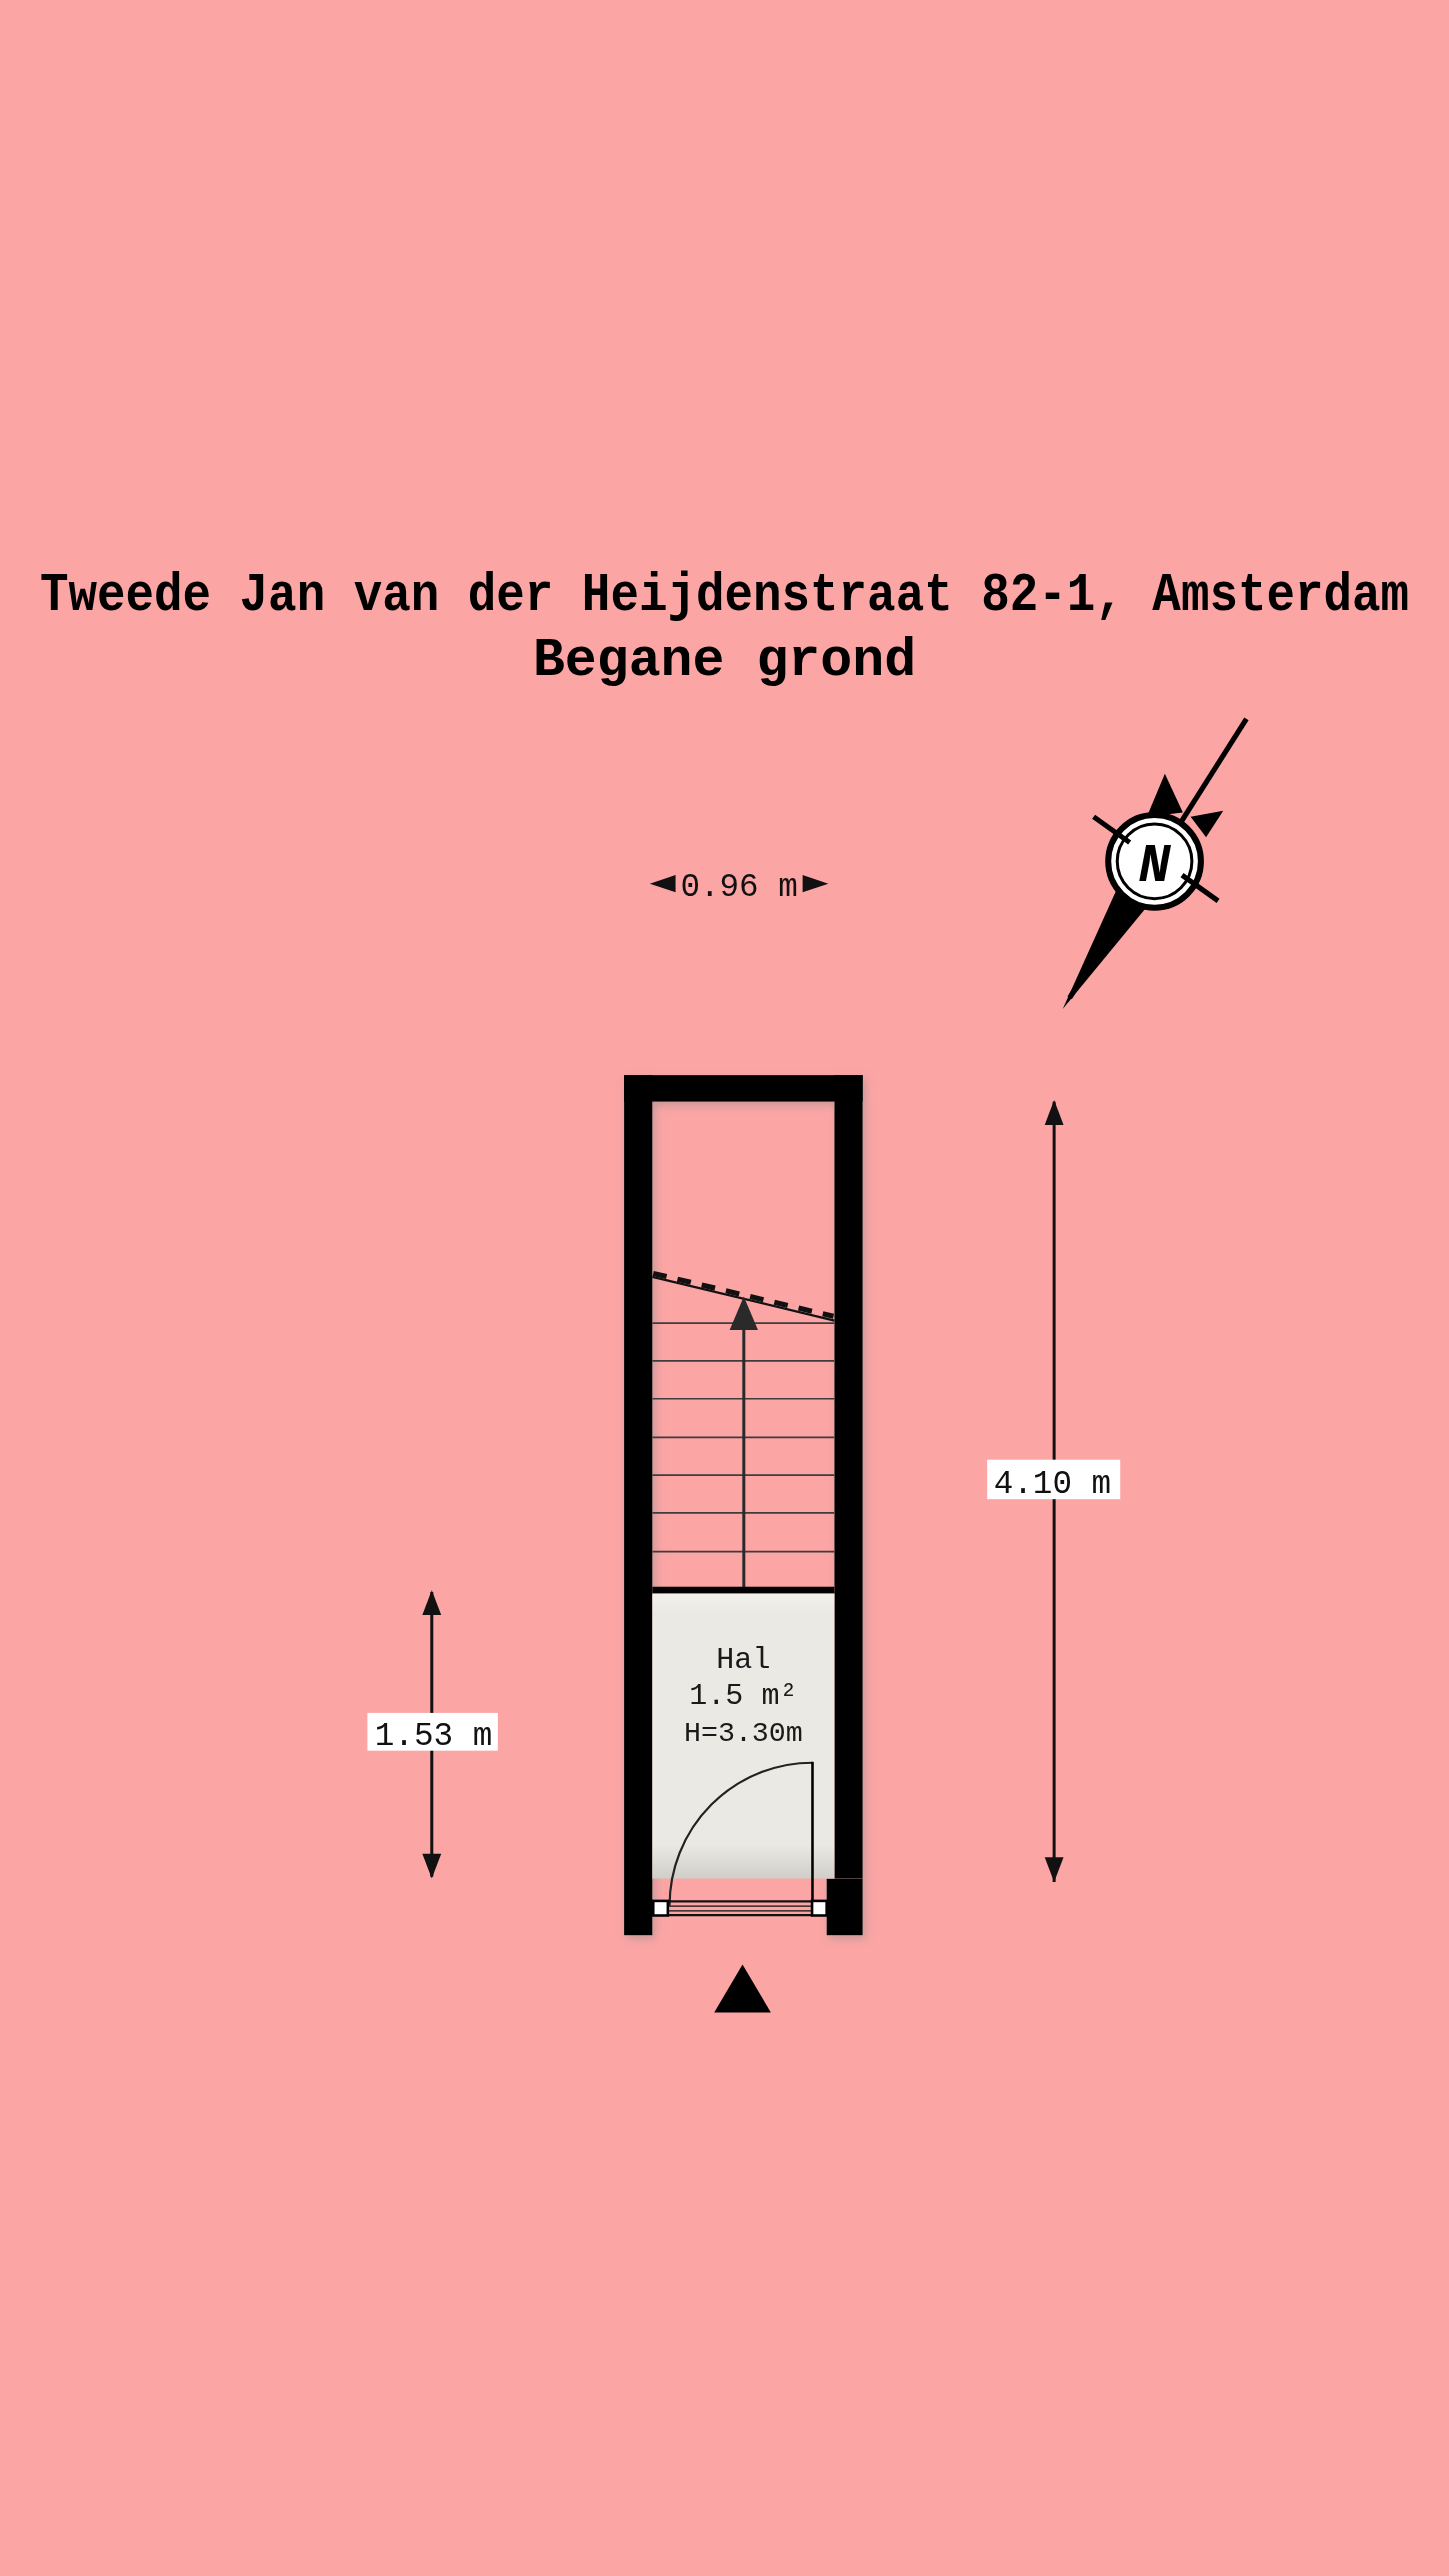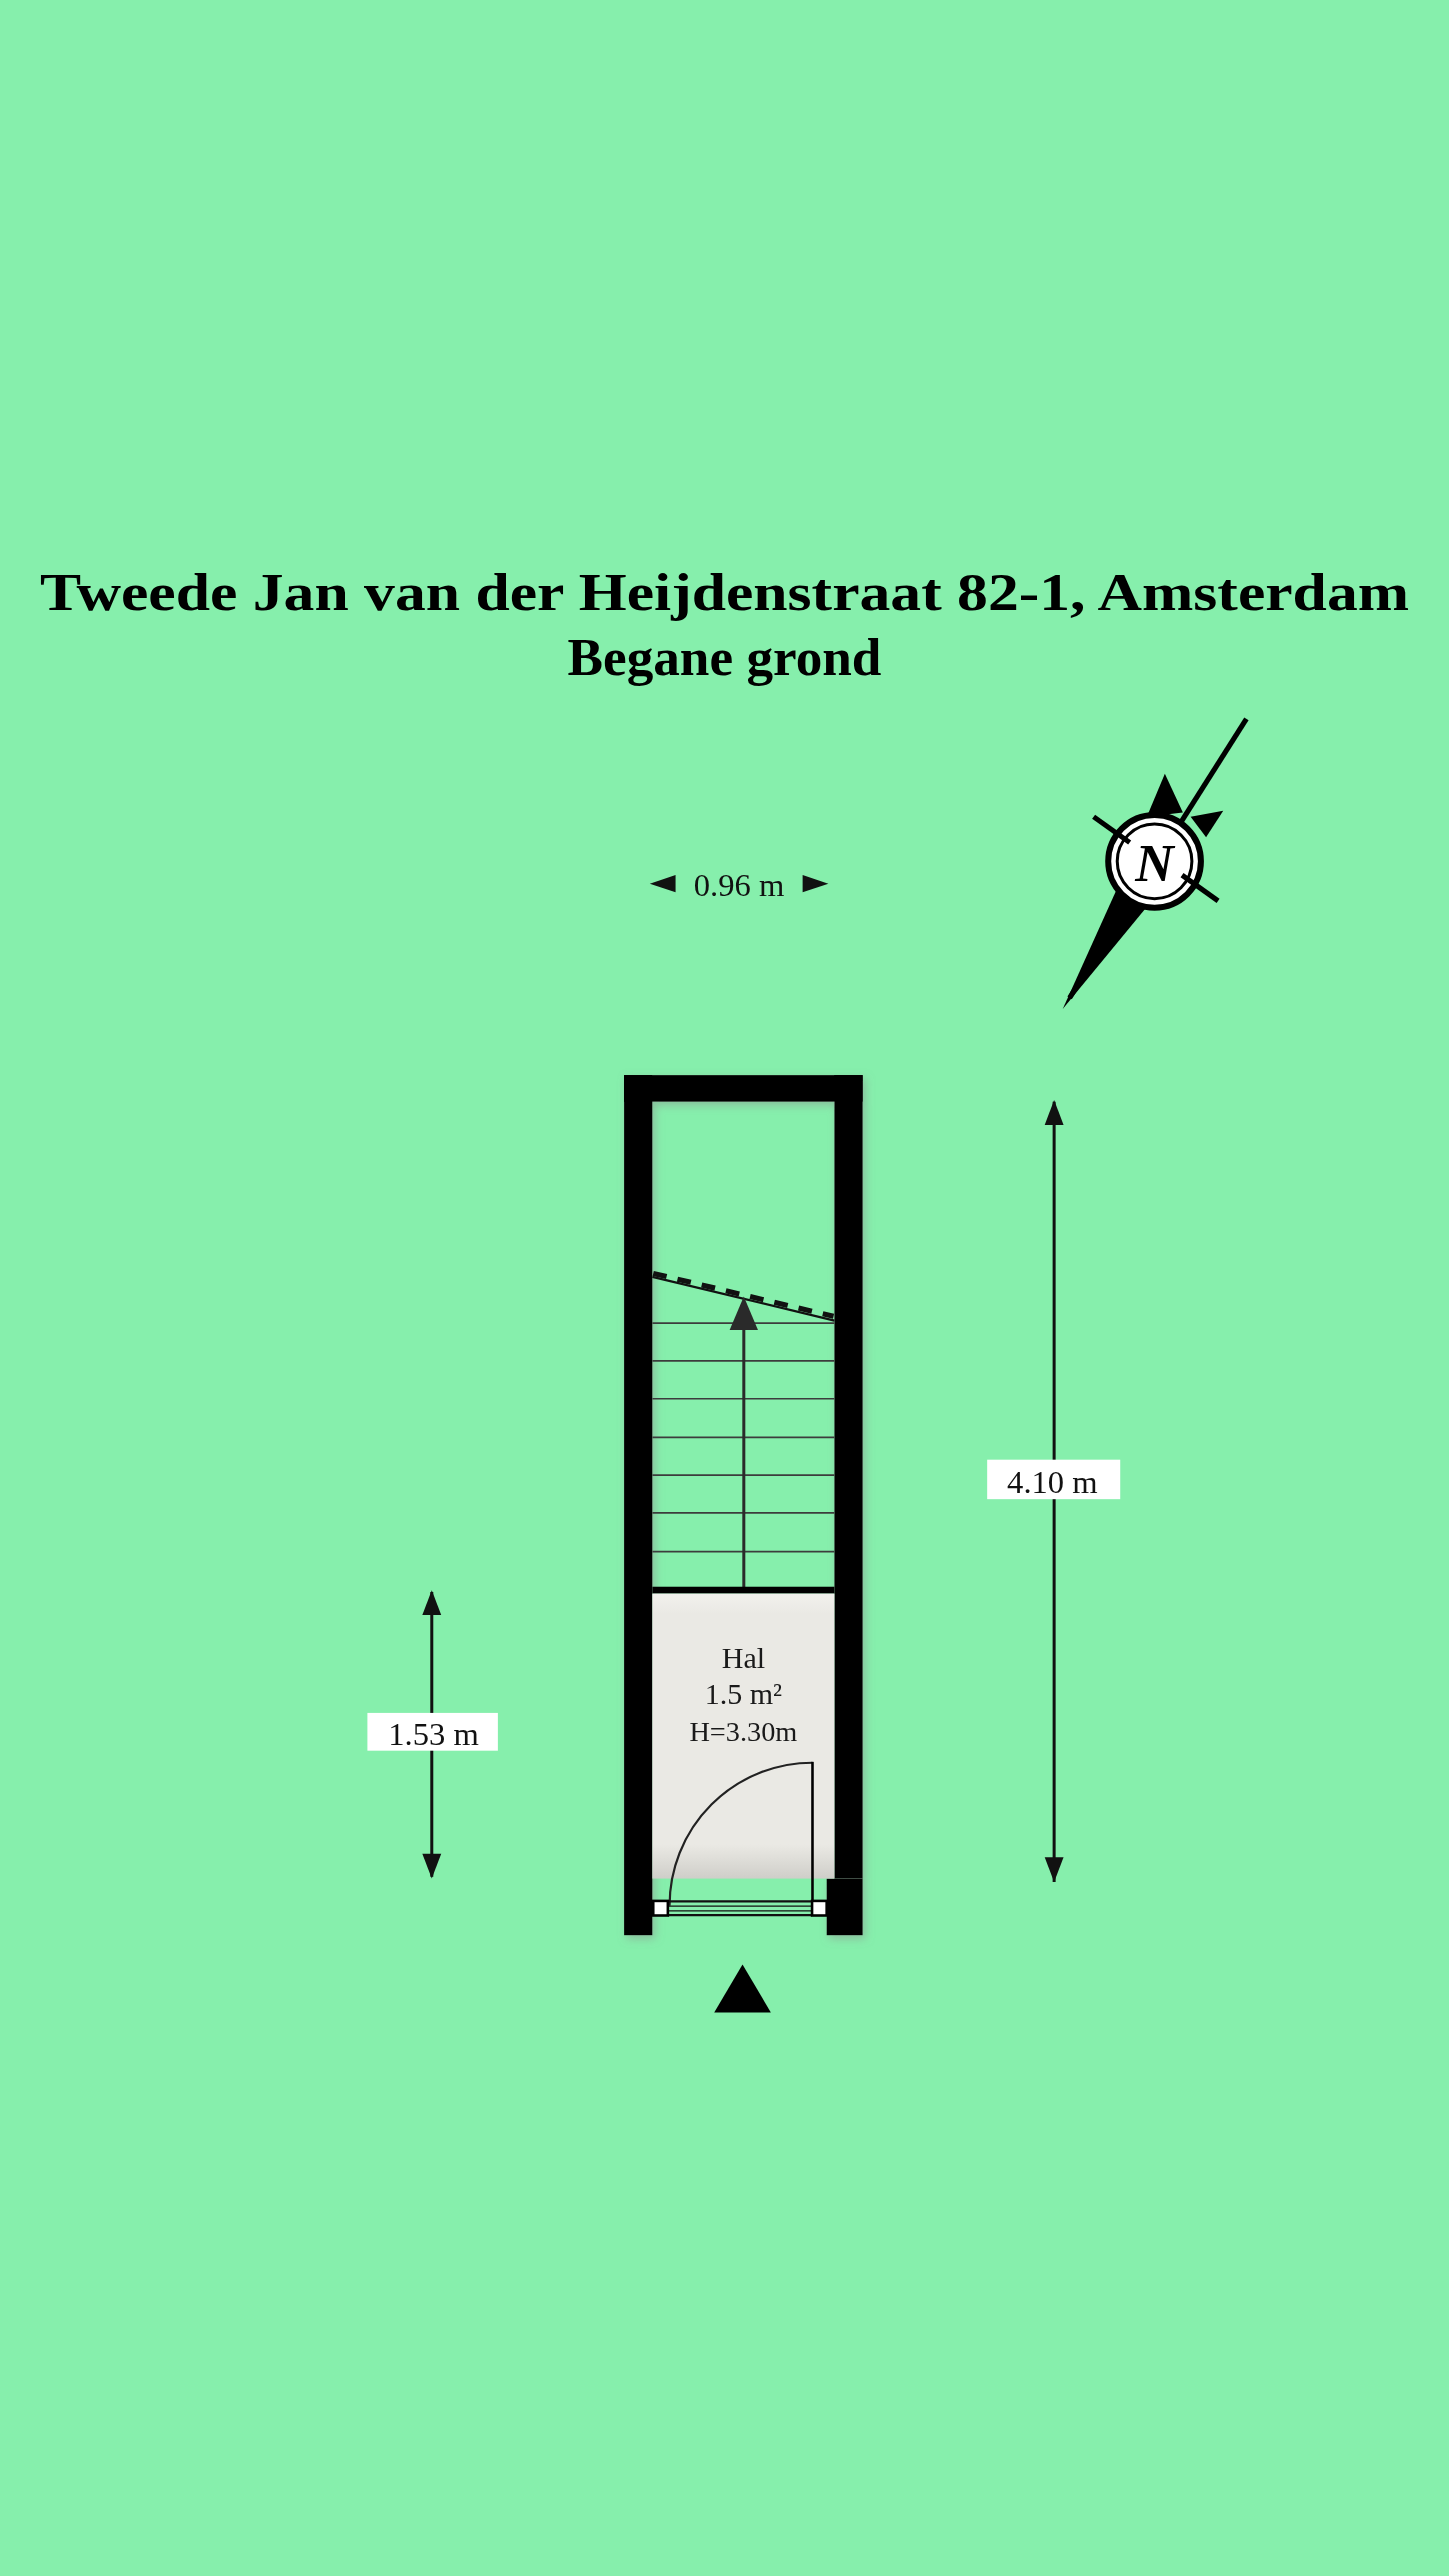--- a/index.html
+++ b/index.html
@@ -1,22 +1,22 @@
 <!DOCTYPE html>
 <html style="font-size:13.7px"><head>
 <meta charset="utf-8">
 <style>
   html, body { margin: 0; padding: 0; background: #ffffff; }
   .canvas {
     position: relative;
     width: 1449px;
     height: 2576px;
-    background: #86efac;
+    background: #fca5a5;
     overflow: hidden;
-    font-family: Liberation Serif, serif;
+    font-family: Liberation Mono, monospace;
   }
   svg { position: absolute; left: 0; top: 0; }
   text { fill: #111111; }
   .title-text {
     font-weight: bold;
     font-size: 62px;
     fill: #000000;
   }
   .dim-text { font-size: 38px; }
   .room-name { font-size: 35px; fill: #1a1a1a; }

